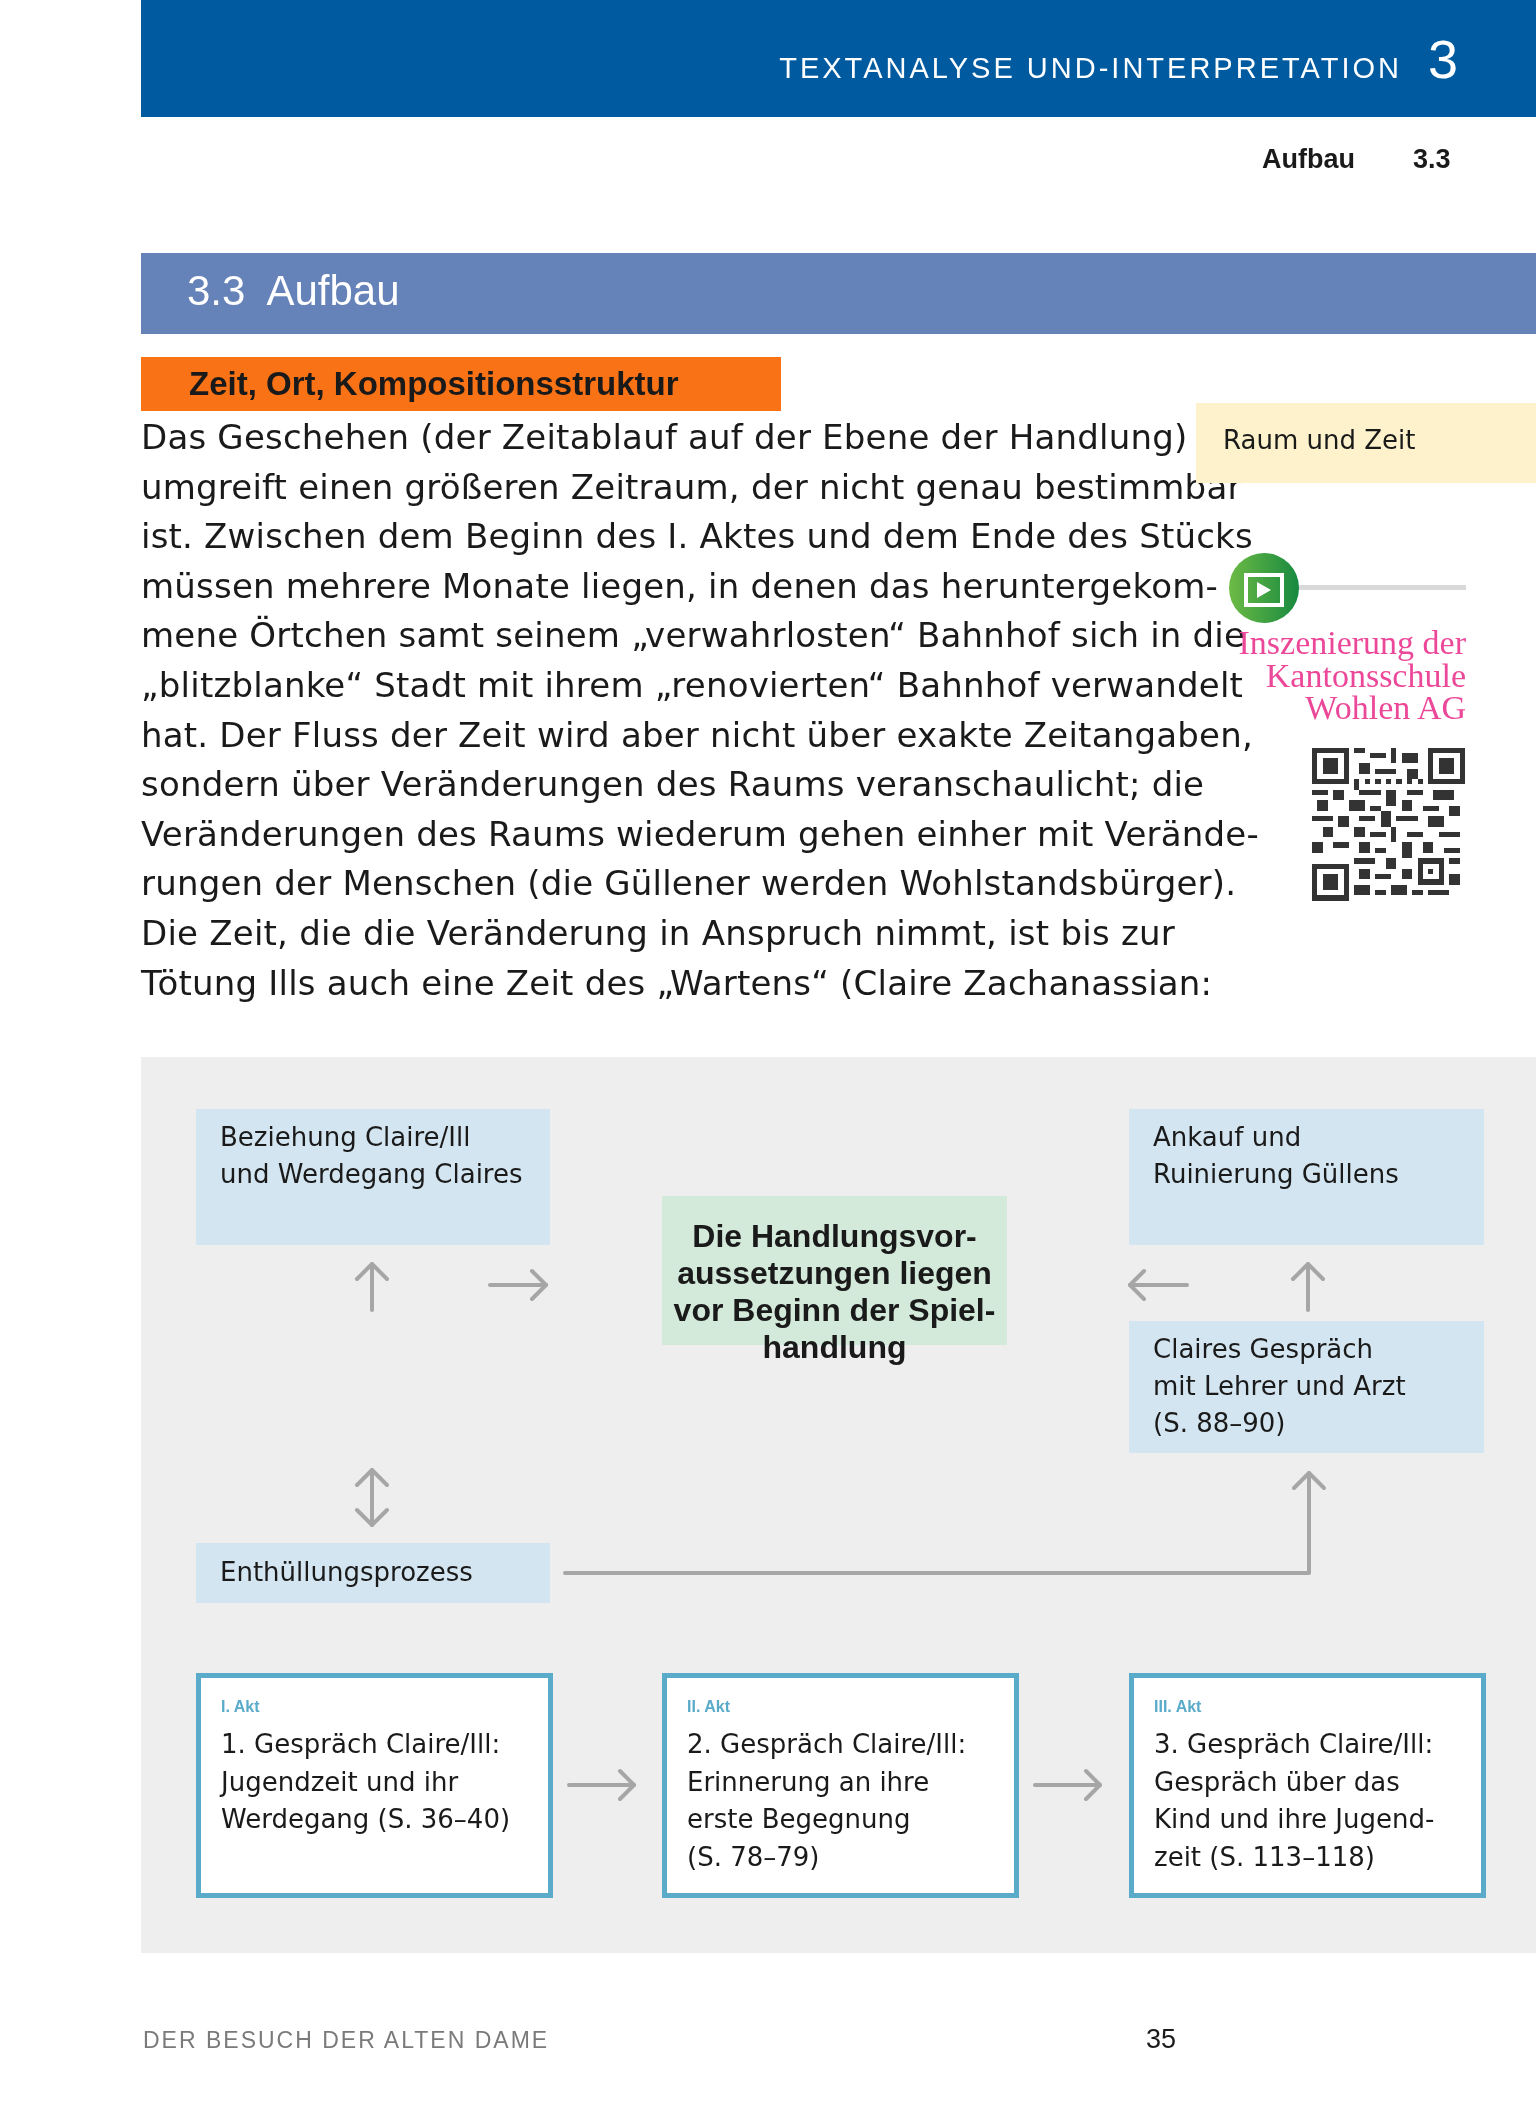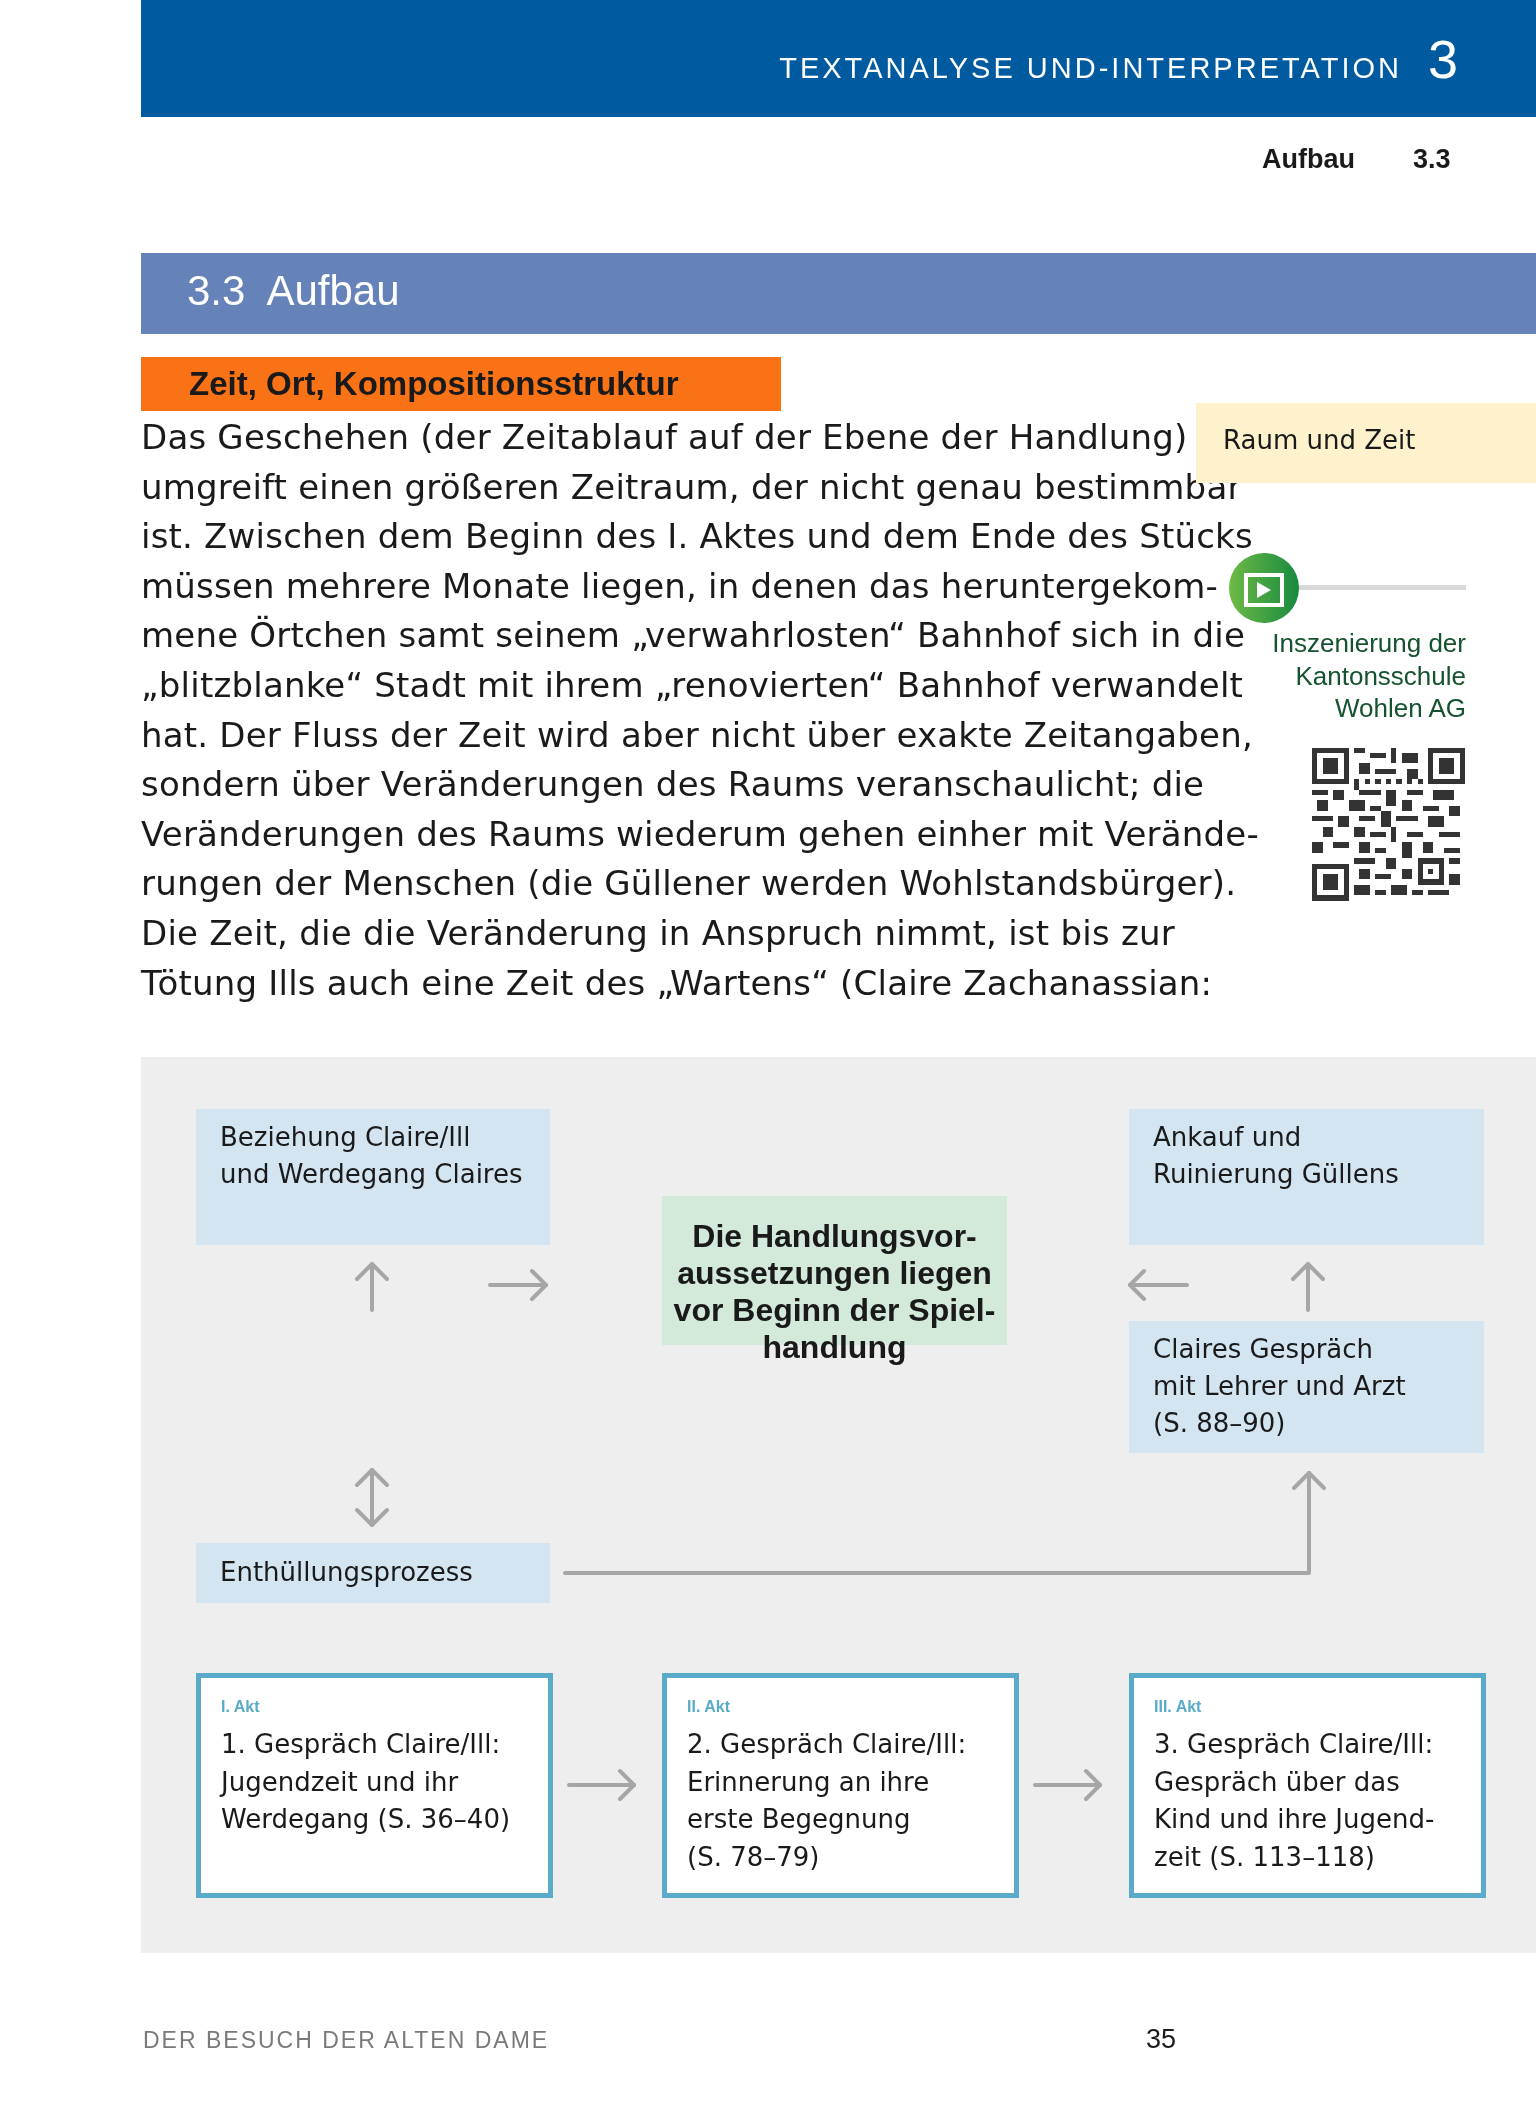--- a/index.html
+++ b/index.html
@@ -32,22 +32,22 @@
   
   #margin-note { left:1196px; top:403px; width:340px; height:80px; background:#fdf2cc; }
   #margin-note-text { left:27px; top:22px; font-size:26px; color:#1a1a1a; font-family:"DejaVu Sans", sans-serif; }
 
   #video-line { left:1290px; top:585px; width:176px; height:5px; background:#d9d9d9; }
   #video-icon { left:1229px; top:553px; width:70px; height:70px; border-radius:50%;
                 background:linear-gradient(90deg,#6dbb45,#17893f); }
   #video-frame { left:15px; top:20px; width:32px; height:26px; border:4px solid #ffffff; }
   #video-play { left:28px; top:29px; width:0; height:0; border-top:8px solid transparent; border-bottom:8px solid transparent; border-left:14px solid #ffffff; }
 
-  #video-caption { right:70px; top:627px; width:260px; text-align:right; font-size:26px; line-height:32.5px; color:#14532d;
-                   font-family:Liberation Sans, sans-serif; }
+  #video-caption { right:70px; top:627px; width:260px; text-align:right; font-size:34px; line-height:32.5px; color:#ec4899;
+                   font-family:Liberation Serif, serif; }
   #qr { left:1312px; top:746px; width:153px; height:156px; }
 
   
   #diagram { left:141px; top:1057px; width:1395px; height:896px; background:#eeeeee; }
   .dbox { position:absolute; background:#d3e5f0; font-size:26px; line-height:37px; color:#1a1a1a;
           padding:10px 24px; box-sizing:border-box; font-family:"DejaVu Sans", sans-serif; }
   .dbox .l { display:block; white-space:nowrap; }
   #box-beziehung { left:55px; top:52px; width:354px; height:136px; }
   #box-anklage { left:55px; top:264px; width:354px; height:132px; }
   #box-enthuellung { left:55px; top:486px; width:354px; height:60px; padding-top:11px; }

